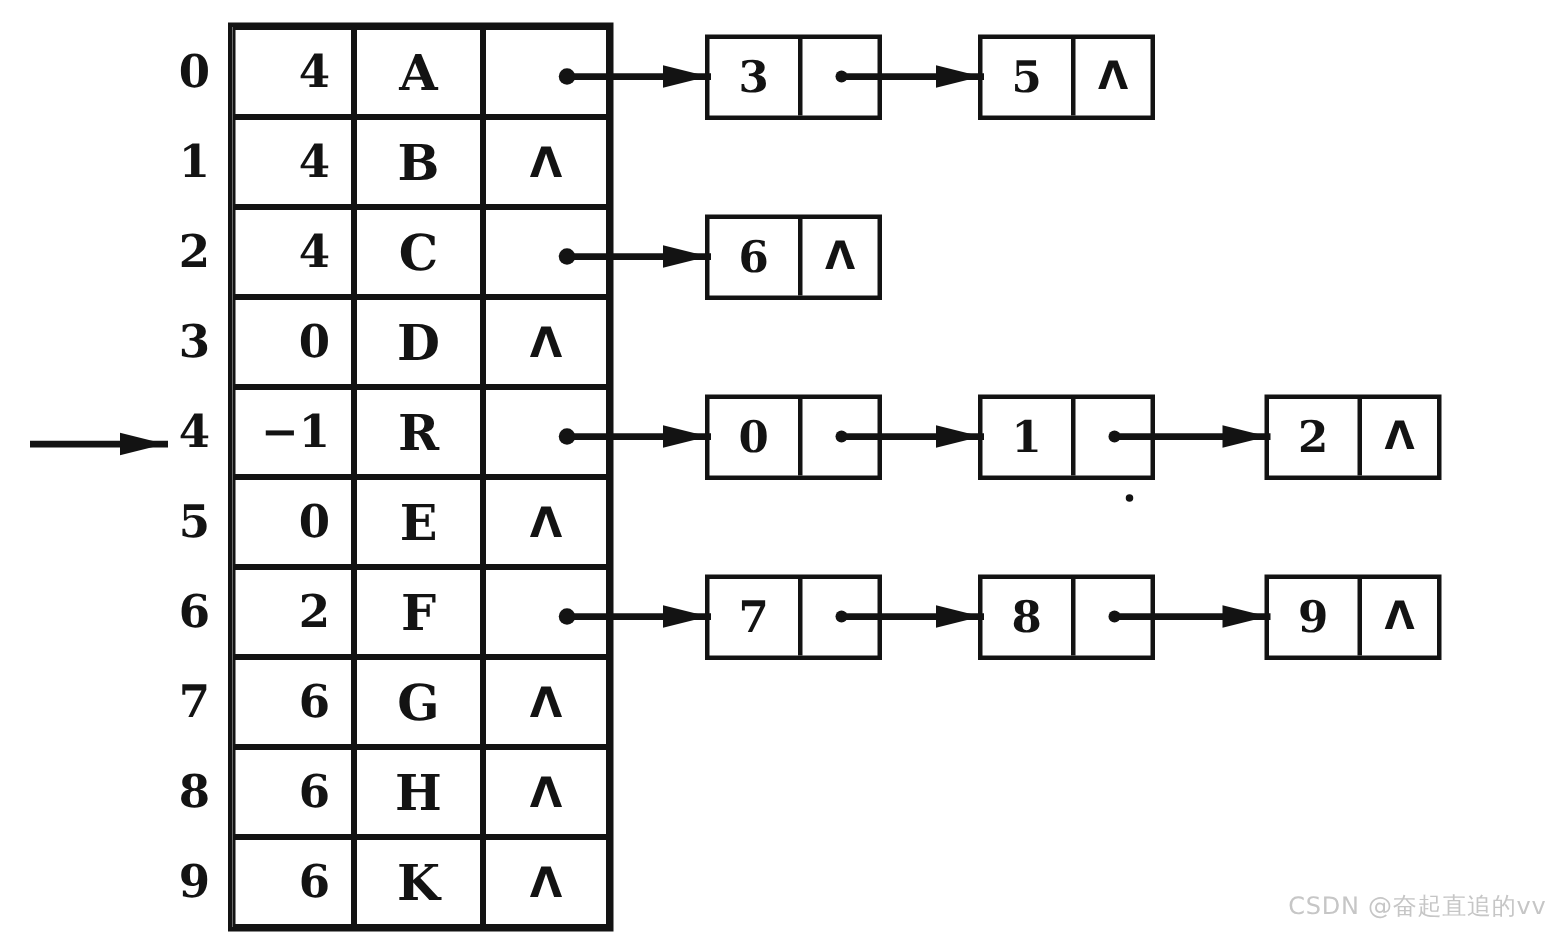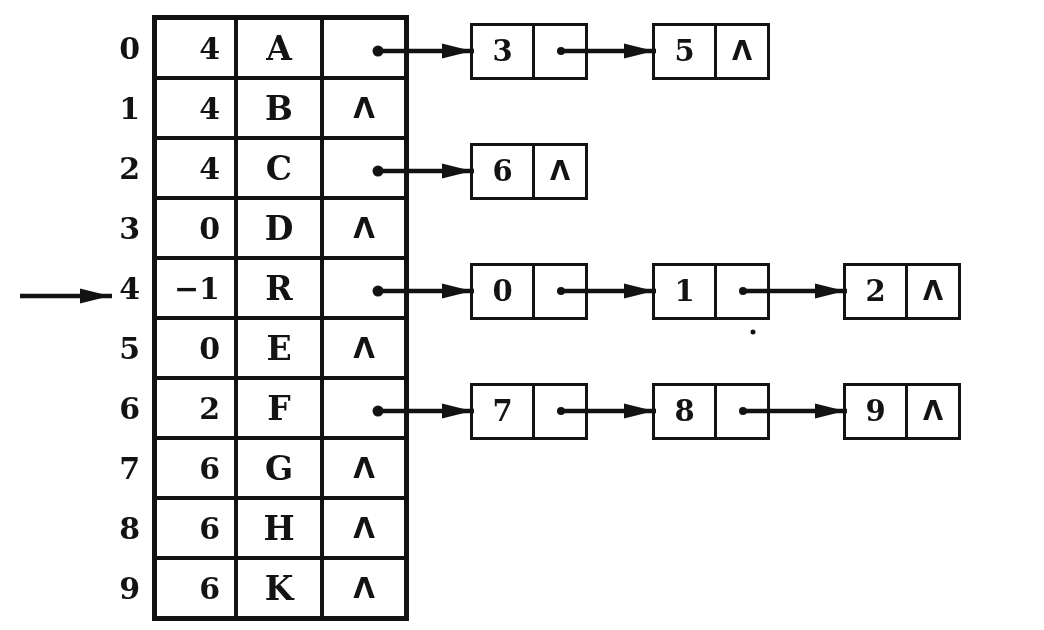--- a/index.html
+++ b/index.html
@@ -192,13 +192,14 @@
       </div>
       <div class="node" style="left: 652px; top: 382.5px;">
         <div class="val">8</div>
         <div class="ptr"></div>
       </div>
       <div class="node" style="left: 843px; top: 382.5px;">
         <div class="val">9</div>
         <div class="ptr">Λ</div>
       </div>
     </div>
+  <div class="watermark">CSDN @奋起直追的vv</div>
 </div>
 
 </body></html>

